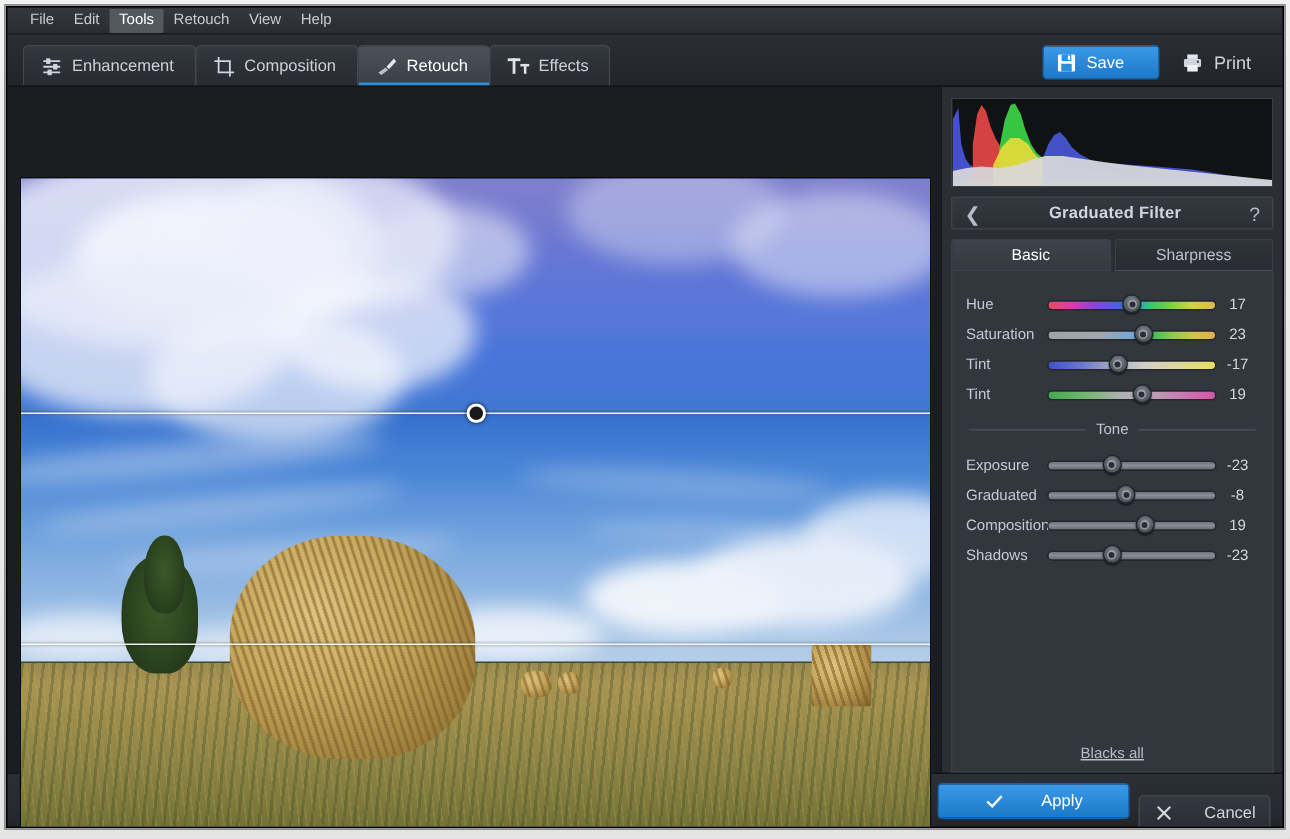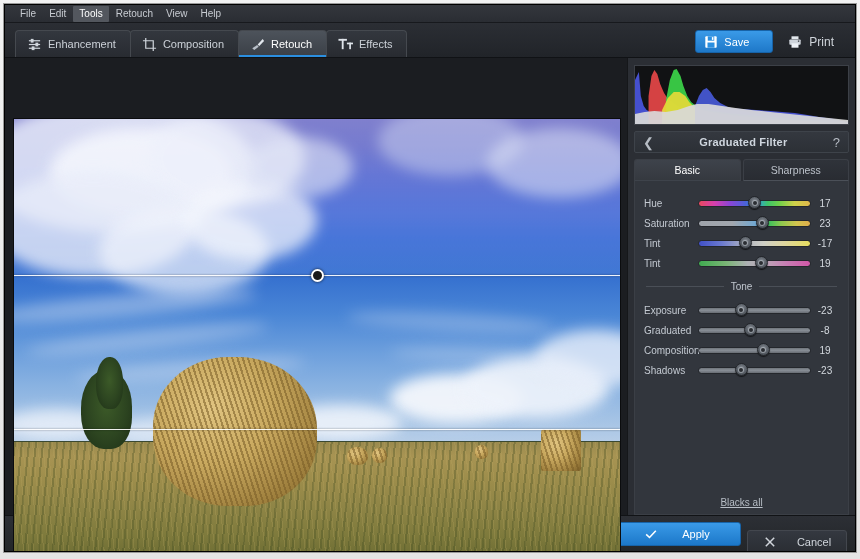--- a/index.html
+++ b/index.html
@@ -235,21 +235,21 @@
     display:flex; align-items:center; justify-content:center; gap:8px;
     padding:0 12px; font-size:11px; color:#d0d5db;
     margin-right:6px; cursor:default; white-space:nowrap;
   }
   .bbtn.ghost{ border-color:#3a3e44; color:#6e737a; background:linear-gradient(180deg,#2e3138 0%,#272a30 100%); }
   .bbtn.icononly{ padding:0 8px; }
   .bbtn.apply{
     background:linear-gradient(180deg,#3a9ae8 0%,#1c78c9 100%);
     border-color:#1763a8; color:#fff; width:128px; justify-content:center; gap:24px;
   }
-  .bbtn.cancel{ border-color:#43474e; width:100px; gap:20px;margin-top:16px;}
+  .bbtn.cancel{ border-color:#43474e; width:88px; gap:20px;margin-top:16px;}
   .spacer{ flex:1 1 auto; }
   .bico{ width:14px; height:14px; display:block; flex:0 0 14px;}
 </style>
 </head>
 <body>
 
 <div id="app">
  <div id="winborder"></div>
  <div id="win">
 

